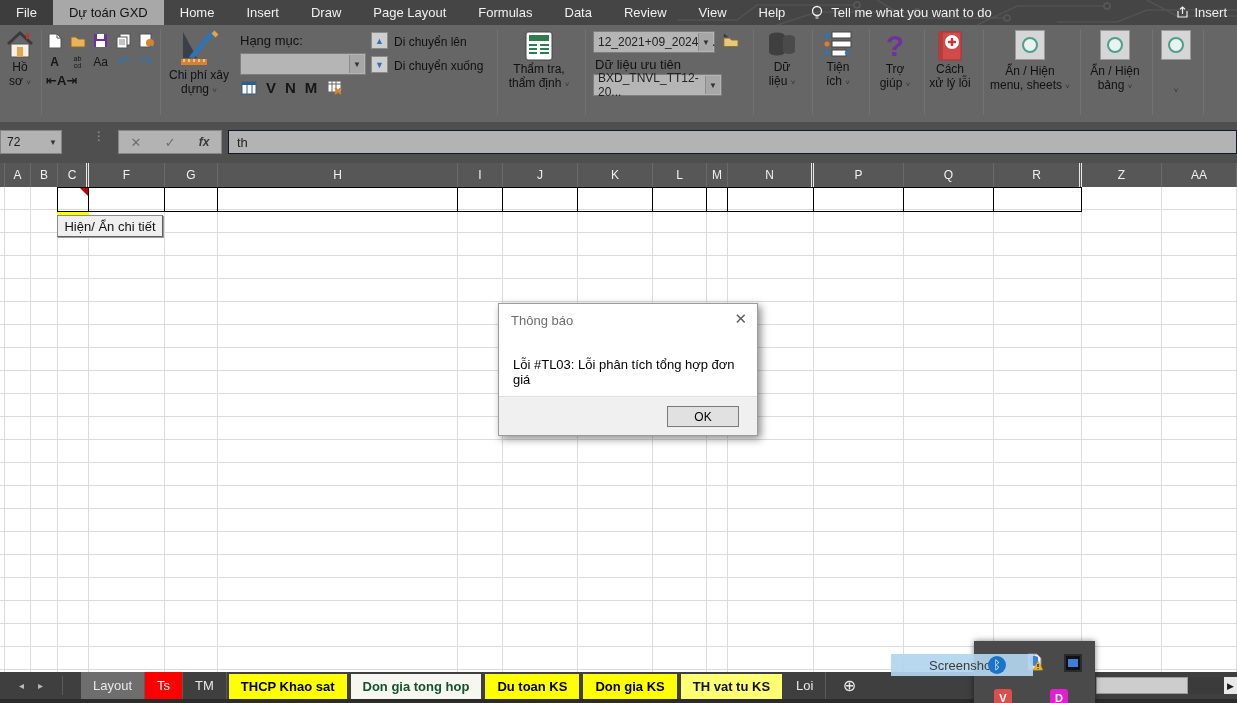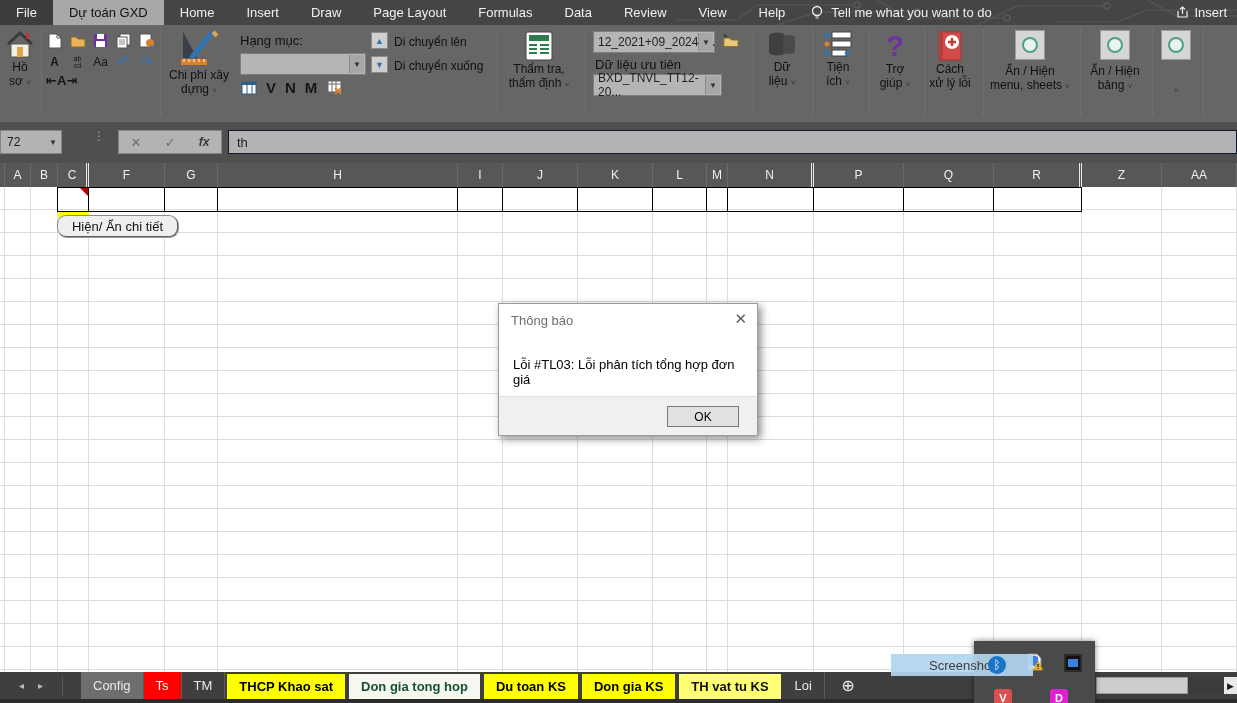--- a/index.html
+++ b/index.html
@@ -412,41 +412,41 @@
         <div class="blackcell" style="left: 577px; width: 76px;"></div>
         <div class="blackcell" style="left: 652px; width: 55px;"></div>
         <div class="blackcell" style="left: 706px; width: 22px;"></div>
         <div class="blackcell" style="left: 727px; width: 87px;"></div>
         <div class="blackcell" style="left: 813px; width: 91px;"></div>
         <div class="blackcell" style="left: 903px; width: 91px;"></div>
         <div class="blackcell" style="left: 993px; width: 89px;"></div>
       </div>
     <div class="cmarker" id="cmarker" style="left: 80px; top: 1px;"></div>
     <div class="ystrip" id="ystrip" style="left: 58px; top: 25px; width: 31px; height: 6px;"></div>
-    <div class="detailbtn" id="detailbtn" style="left: 57px; top: 28px; width: 121px; height: 22px; border-radius: 9px;">Hiện/ Ẩn chi tiết</div>
+    <div class="detailbtn" id="detailbtn" style="left: 57px; top: 28px; width: 106px; height: 22px;">Hiện/ Ẩn chi tiết</div>
   </div>
 
   <div class="dialog">
     <div class="dtitle">Thông báo</div>
     <div class="dclose">✕</div>
     <div class="dmsg">Lỗi #TL03: Lỗi phân tích tổng hợp đơn giá</div>
     <div class="dfoot">
       <div class="okbtn">OK</div>
     </div>
   </div>
 
   <div class="sheetbar">
     <div class="navarrows">
       <span>◂</span>
       <span>▸</span>
     </div>
     <div class="tabsep"></div>
     <div style="width:18px;"></div>
     <div id="sheettabs" style="display:flex; align-items:stretch;">
-        <div class="stab gray">Config</div>
+        <div class="stab gray">Layout</div>
         <div class="stab red">Ts</div>
         <div class="stab dark">TM</div>
         <div class="stab yellow">THCP Khao sat</div>
         <div class="stab active">Don gia tong hop</div>
         <div class="stab yellow">Du toan KS</div>
         <div class="stab yellow">Don gia KS</div>
         <div class="stab paleyellow">TH vat tu KS</div>
         <div class="stab dark">Loi</div>
       </div>
     <div class="addsheet">⊕</div>

